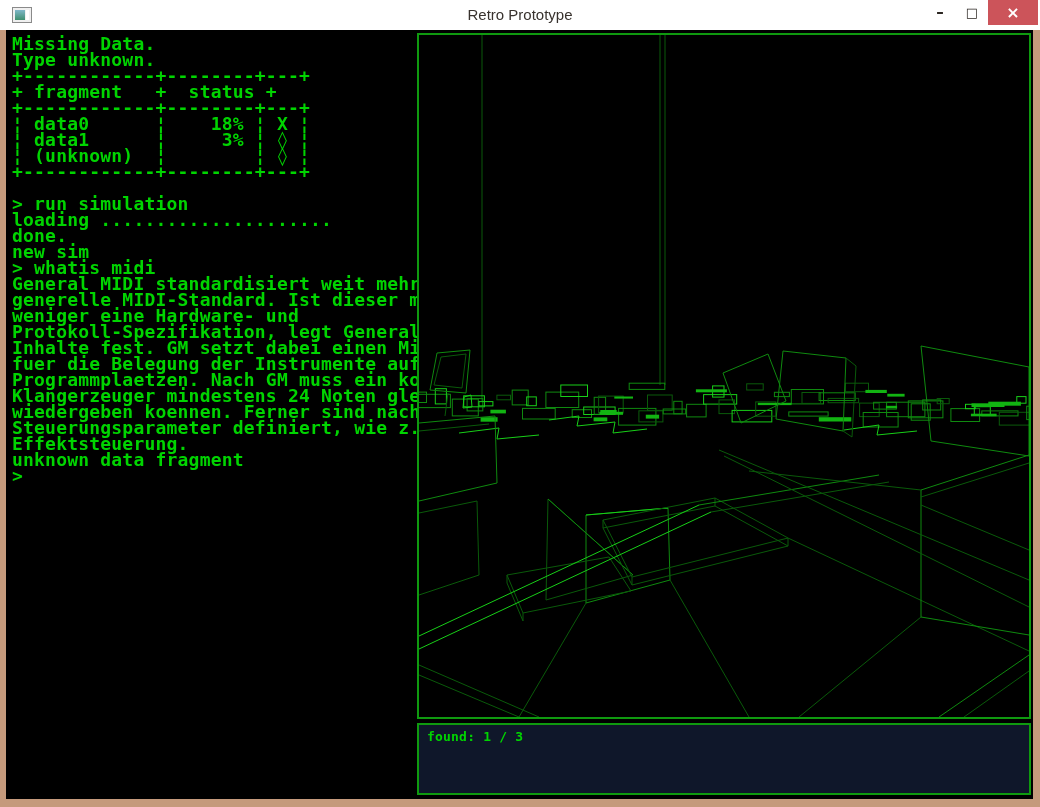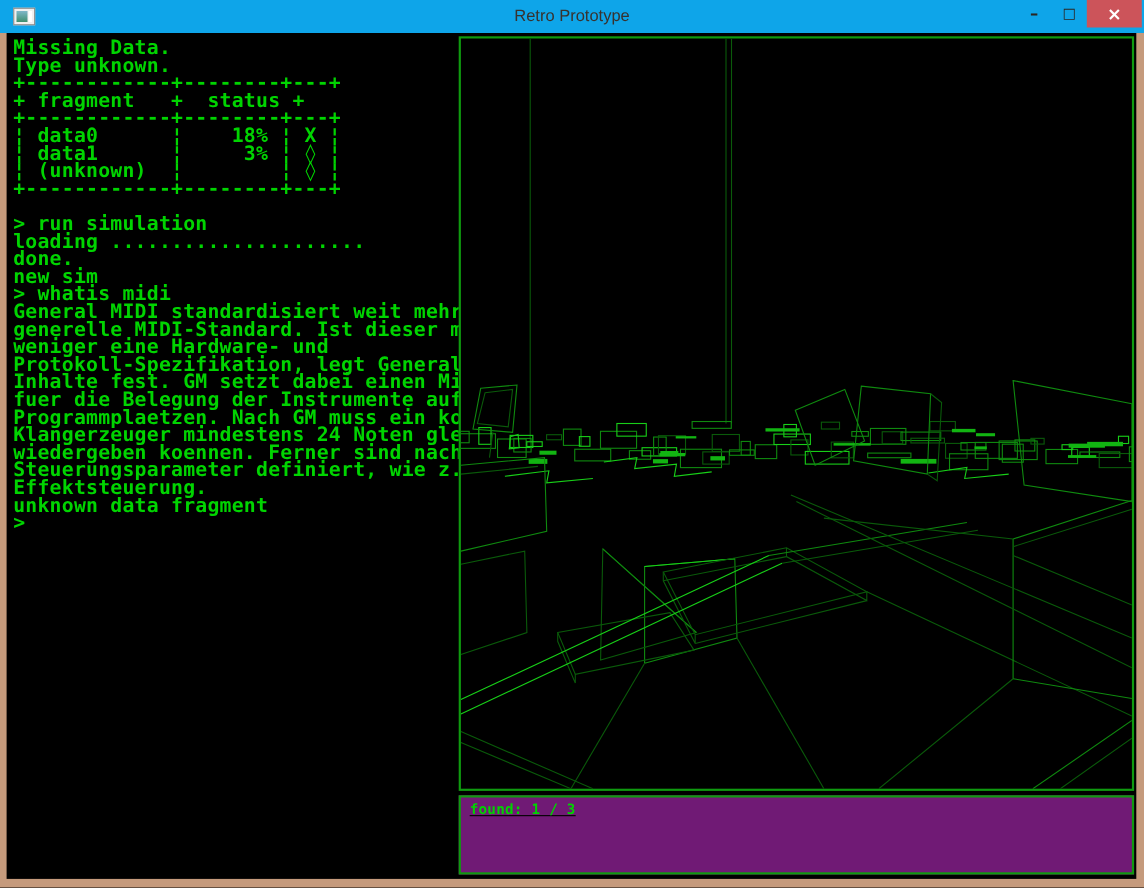--- a/index.html
+++ b/index.html
@@ -1,39 +1,39 @@
 <!DOCTYPE html>
 <html><head>
 <meta charset="utf-8">
 <style>
   html,body{margin:0;padding:0;background:#000;}
   .window{position:relative;width:1040px;height:807px;background:#c59a7c;overflow:hidden;
           font-family:"Liberation Sans",sans-serif;}
-  .titlebar{position:absolute;left:0;top:0;width:1040px;height:30px;background:#0ea5e9;}
+  .titlebar{position:absolute;left:0;top:0;width:1040px;height:30px;background:#ffffff;}
   .app-icon{position:absolute;left:12px;top:7px;width:20px;height:16px;background:#f0f0f0;
             border:1px solid #8a8a8a;box-sizing:border-box;}
   .app-icon .pane{position:absolute;left:2px;top:2px;width:10px;height:10px;
             background:linear-gradient(180deg,#7fb7c9 0%,#3f8f6f 100%);}
   .app-icon .strip{position:absolute;right:2px;top:2px;width:3px;height:10px;background:#fff;}
   .title{position:absolute;left:0;top:0;width:100%;height:30px;line-height:29px;text-align:center;
          font-size:15px;color:#38322e;}
   .controls{position:absolute;right:2px;top:0;display:flex;align-items:flex-start;}
   .ctl{border:none;background:transparent;width:32px;height:25px;padding:0;cursor:pointer;
        font-family:"DejaVu Sans",sans-serif;color:#2b2622;font-size:13px;line-height:25px;}
   .ctl.min{font-size:15px;font-weight:bold;}
   .ctl.close{width:50px;background:#cc545a;color:#fff;font-size:16px;font-weight:bold;}
   .client{position:absolute;left:6px;top:30px;width:1027px;height:769px;background:#000;}
   .terminal{position:absolute;left:6px;top:6px;margin:0;color:#00d400;
             font-family:"DejaVu Sans Mono","Liberation Mono",monospace;
             font-size:18px;line-height:16px;font-weight:bold;letter-spacing:0.2px;
             white-space:pre;}
   .viewport{position:absolute;left:411px;top:3px;width:614px;height:686px;
             border:2px solid #0f9a0f;box-sizing:border-box;background:#000;}
   .statusbox{position:absolute;left:411px;top:693px;width:614px;height:72px;
-             border:2px solid #0f9a0f;box-sizing:border-box;background:#701a75;text-decoration:underline;}
+             border:2px solid #0f9a0f;box-sizing:border-box;background:#0f172a;}
   .statusbox .txt{display:block;padding:4px 8px;color:#00d400;
              font-family:"DejaVu Sans Mono","Liberation Mono",monospace;
              font-size:13px;line-height:16px;font-weight:bold;letter-spacing:0.2px;}
   svg .dim{stroke:#0a5a0a;fill:none;stroke-width:1;}
   svg .mid{stroke:#0f8a0f;fill:none;stroke-width:1;}
   svg .bri{stroke:#18cf18;fill:none;stroke-width:1;}
 </style>
 </head>
 <body>
 

